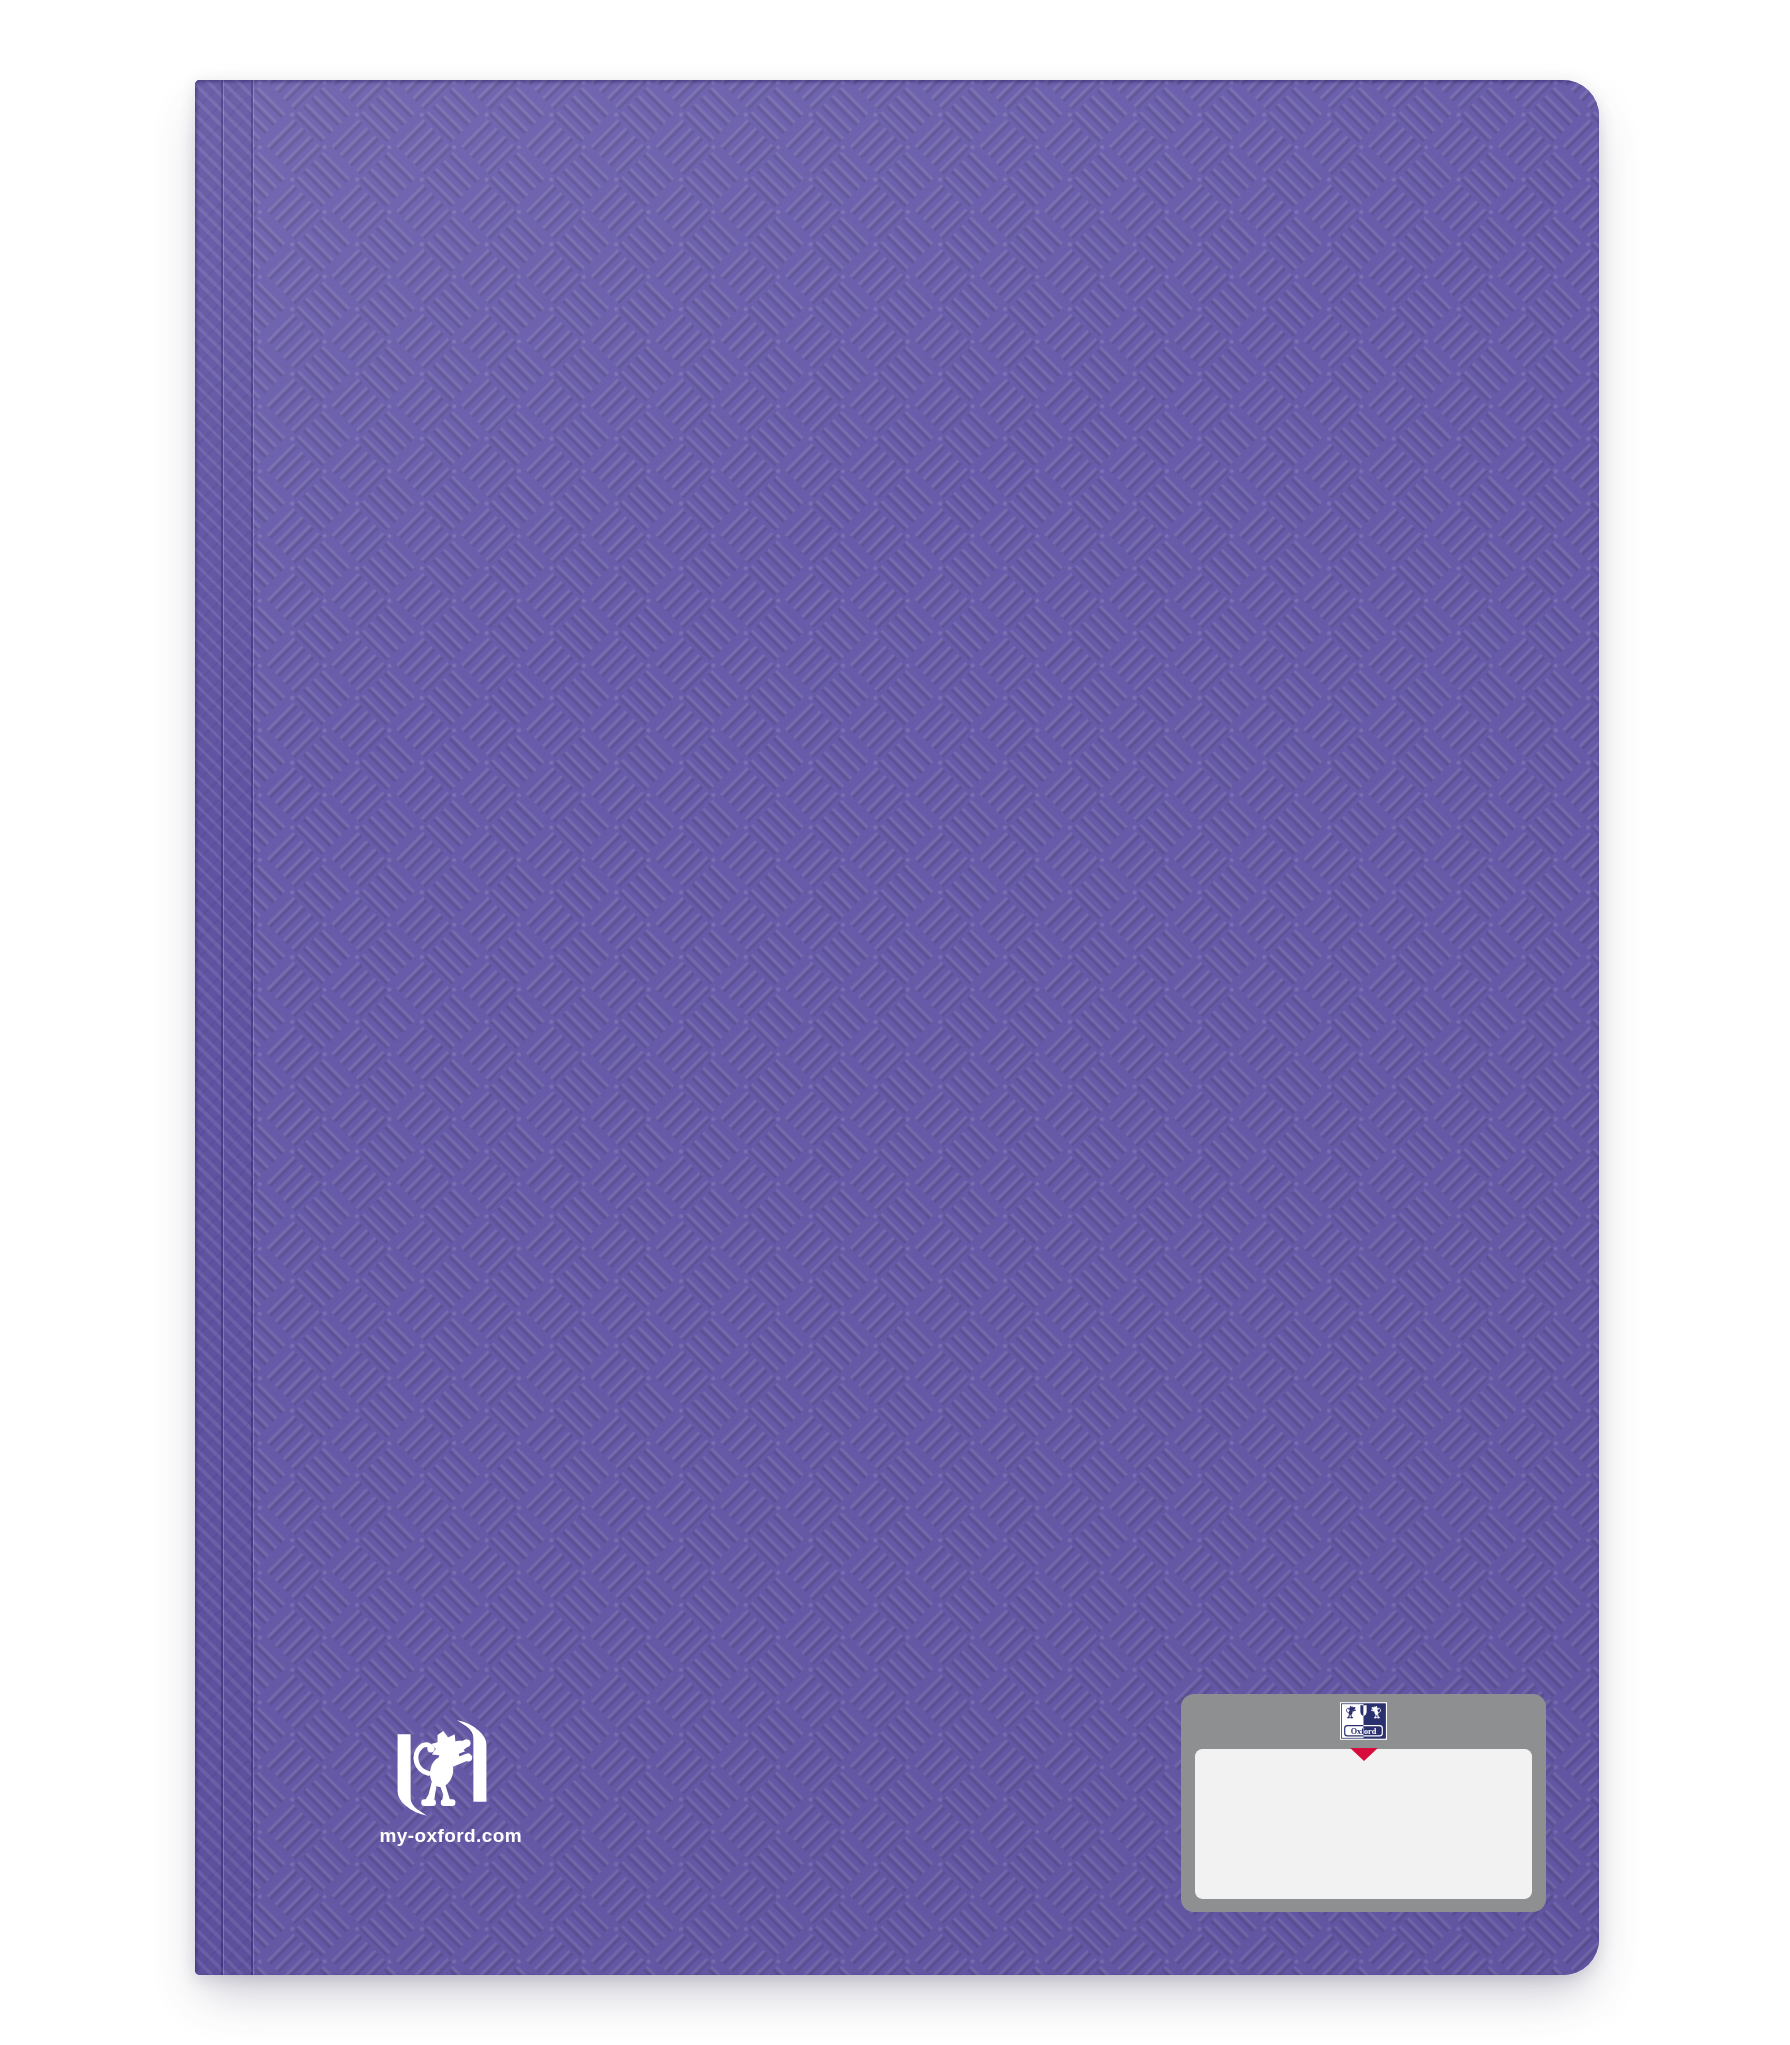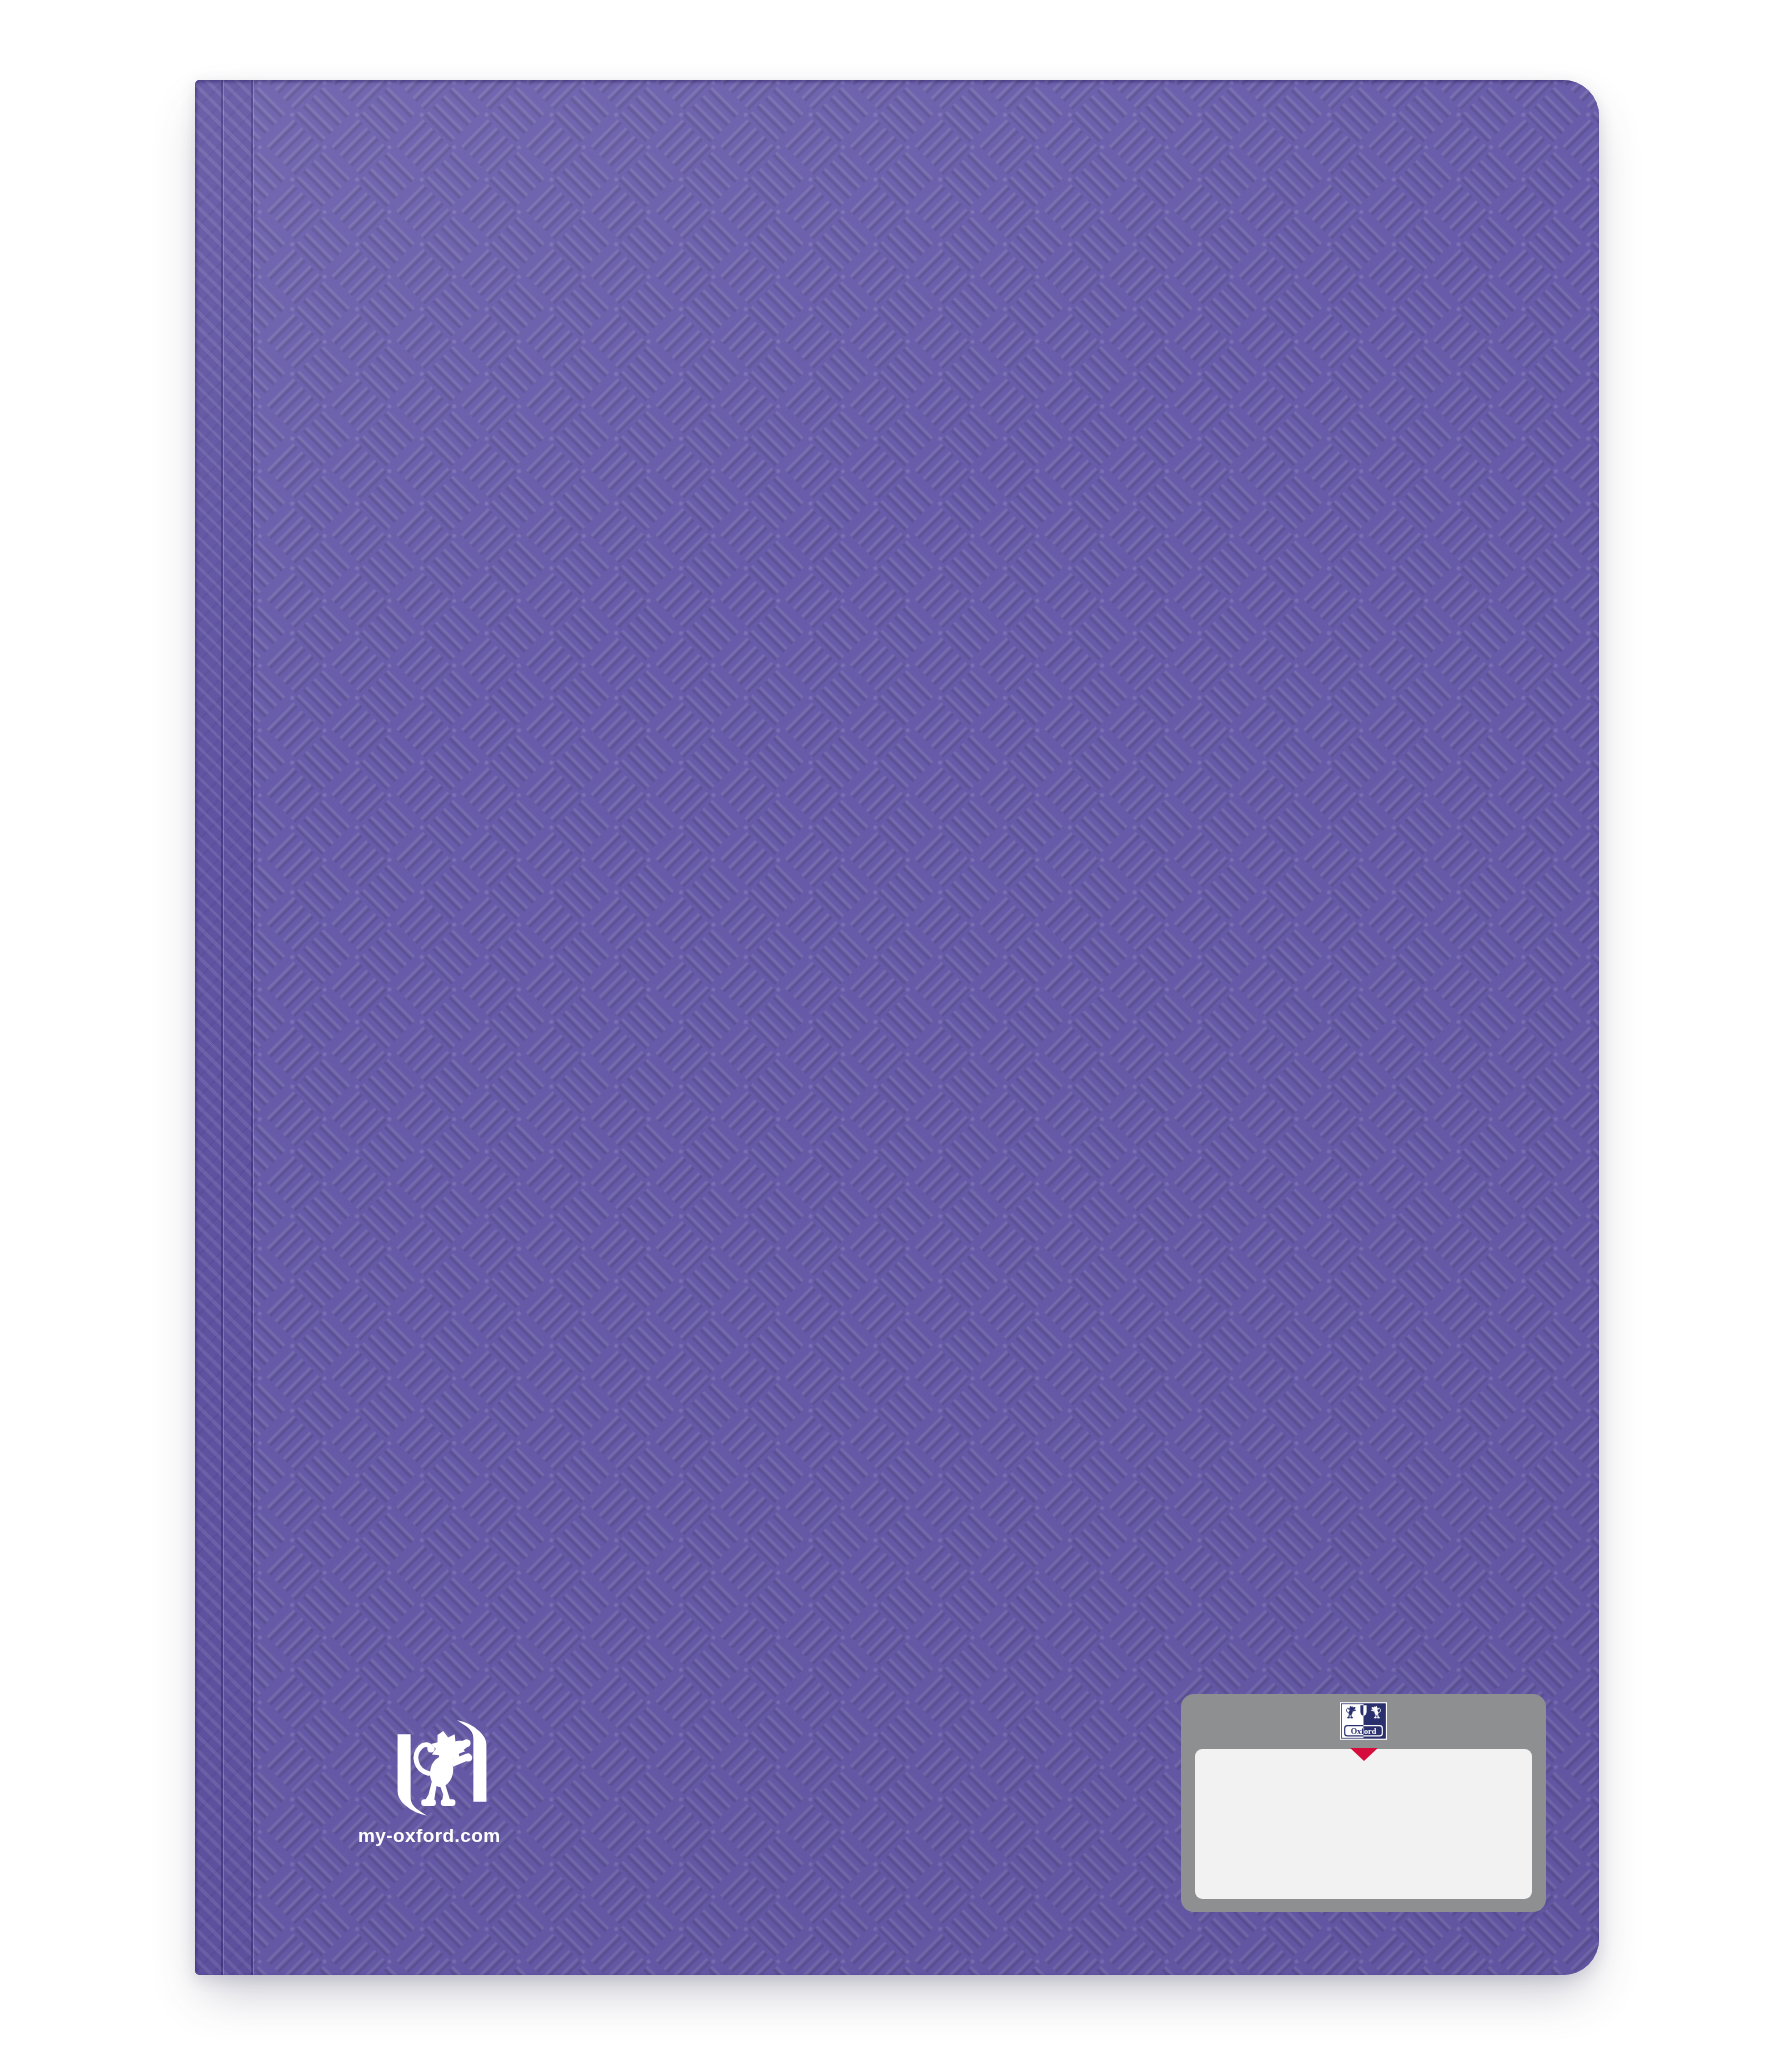--- a/index.html
+++ b/index.html
@@ -32,21 +32,21 @@
       repeating-linear-gradient(-45deg, rgba(40,25,100,.07) 0 2.5px, rgba(40,25,100,0) 2.5px 14px),
       var(--spine,#6054A2);
   }
   .crease{position:absolute;top:0;bottom:0;width:1.6px;background:rgba(35,22,90,.38);}
   .crease::after{content:"";position:absolute;left:1.6px;top:0;bottom:0;width:0.8px;background:rgba(255,255,255,.20);}
   .crease.c1{left:26px;}
   .crease.c2{left:56px;}
   
   .brandmark{position:absolute;left:196px;top:1633px;width:102px;height:110px;color:var(--logo-white,#fff);}
   .brand-url{
-    position:absolute;left:163px;top:1745px;width:164px;text-align:left;
+    position:absolute;left:163px;top:1745px;width:164px;text-align:right;
     color:var(--logo-white,#fff);font-size:19px;font-weight:bold;letter-spacing:0.4px;
   }
   
   .plate{
     position:absolute;left:986px;top:1614px;width:365px;height:218px;
     background:var(--plate-gray,#8E8F90);border-radius:13px;
   }
   .name-area{
     position:absolute;left:14px;top:55px;width:337px;height:150px;
     background:var(--plate-white,#F2F2F2);border-radius:7.4px;

